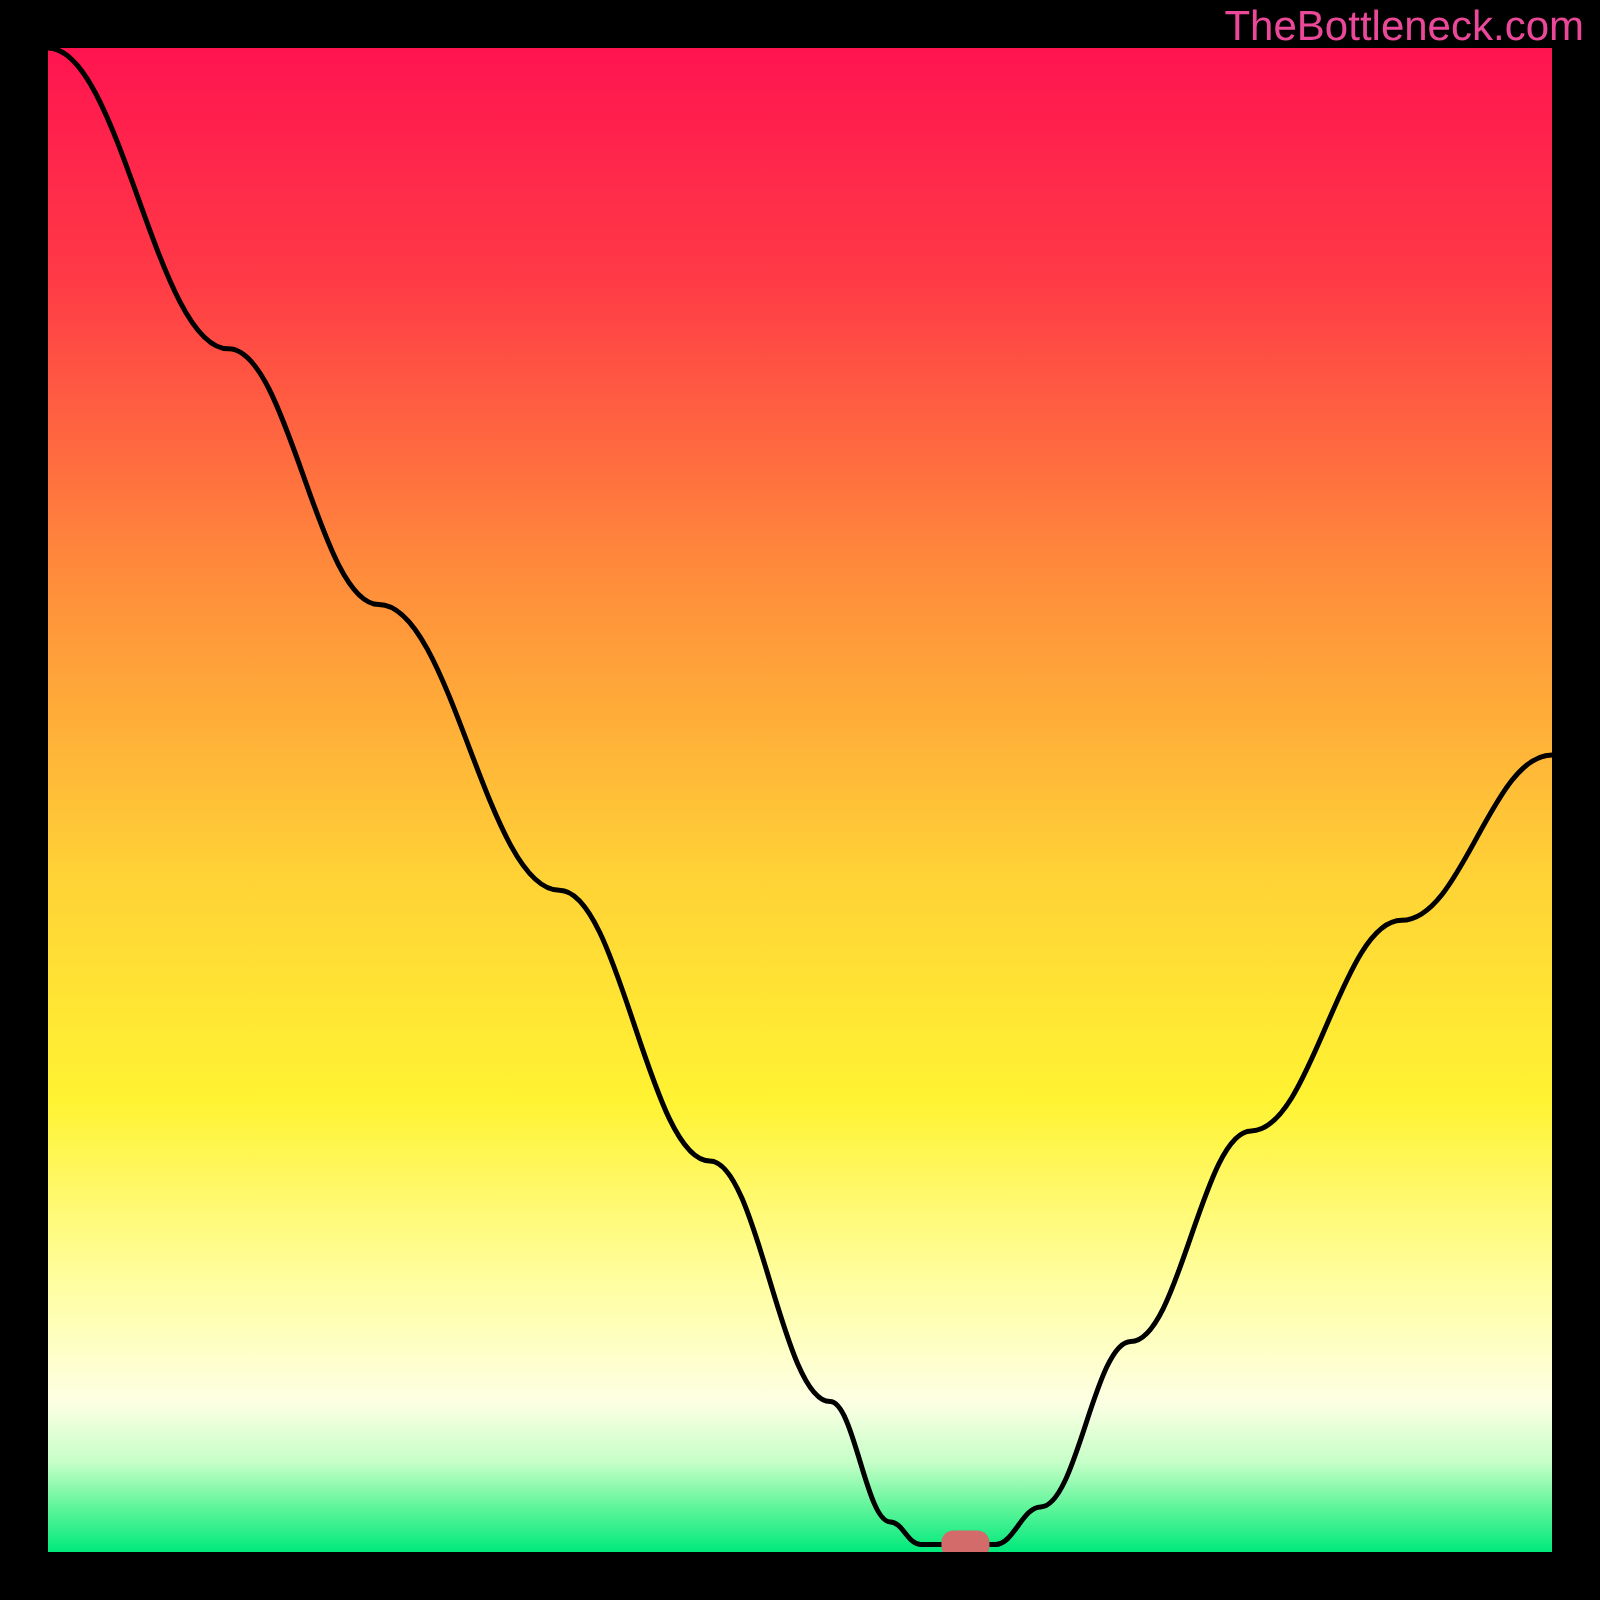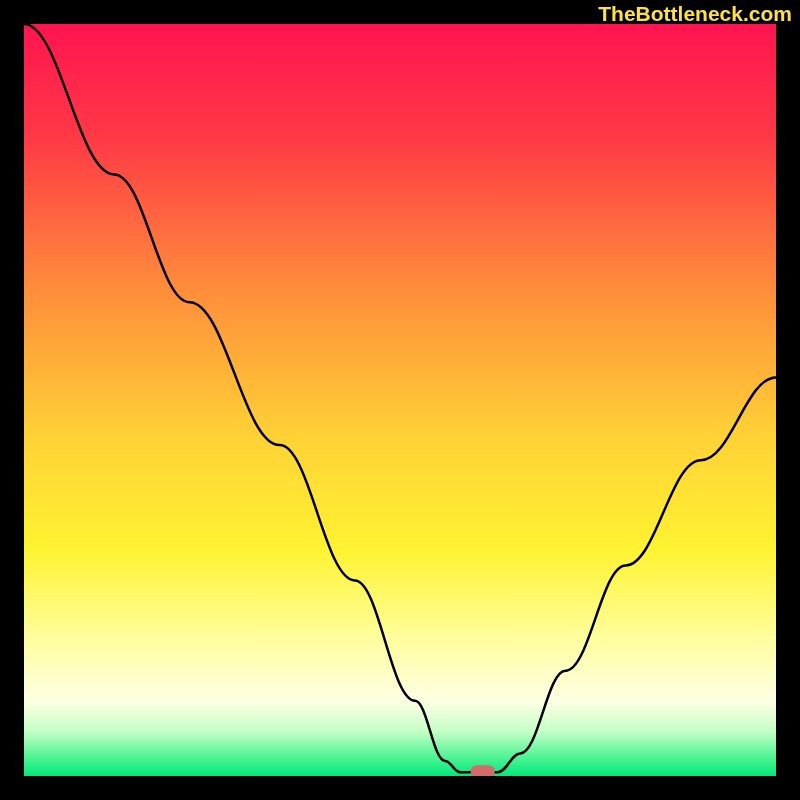--- a/index.html
+++ b/index.html
@@ -8,23 +8,23 @@
     width: 800px;
     height: 800px;
     background: #000;
     position: relative;
     font-family: Arial, sans-serif;
   }
   .watermark {
     position: absolute;
     top: 2px;
     right: 8px;
-    color: #fde047;
+    color: #ec4899;
     font-size: 21px;
-    font-weight: 700;
+    font-weight: 400;
     z-index: 10;
   }
   .plot-area {
     position: absolute;
     left: 24px;
     top: 24px;
     width: 752px;
     height: 752px;
     overflow: hidden;
   }

